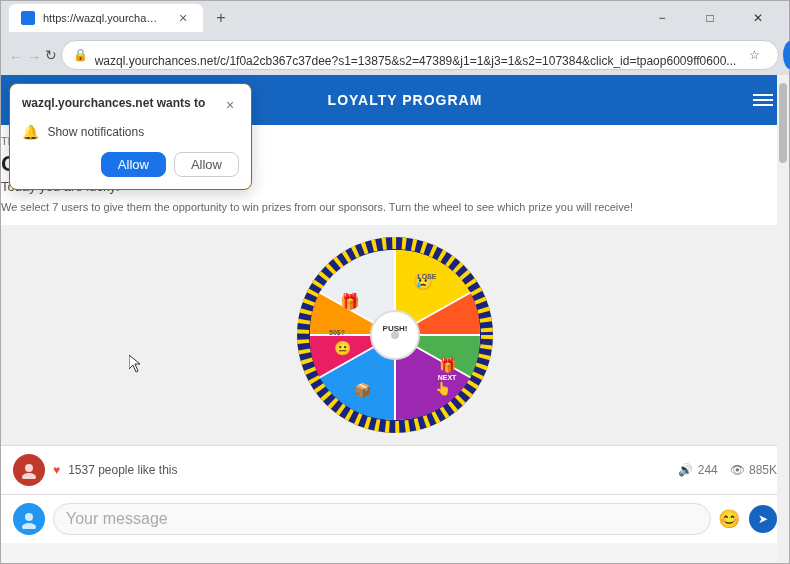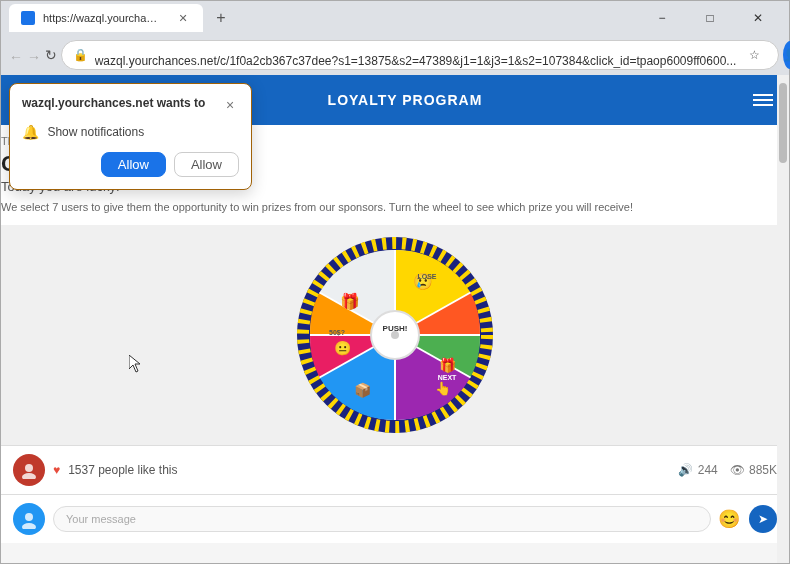--- a/index.html
+++ b/index.html
@@ -52,21 +52,21 @@
     
     .social-bar { background: #fff; border-top: 1px solid #ddd; padding: 8px 12px; display: flex; align-items: center; gap: 8px; font-size: 12px; color: #555; }
     .avatar-circle { width: 32px; height: 32px; border-radius: 50%; background: #c0392b; display: flex; align-items: center; justify-content: center; color: white; font-size: 10px; }
     .likes-text { font-size: 12px; color: #555; }
     .like-icon { color: #e74c3c; }
     .social-counts { margin-left: auto; display: flex; align-items: center; gap: 4px; font-size: 12px; color: #777; }
 
     
     .message-bar { background: #fff; border-top: 1px solid #ddd; padding: 8px 12px; display: flex; align-items: center; gap: 8px; }
     .message-avatar { width: 32px; height: 32px; border-radius: 50%; background: #2196f3; display: flex; align-items: center; justify-content: center; }
-    .message-input { flex: 1; padding: 6px 12px; border: 1px solid #ddd; border-radius: 20px; font-size: 11px; color: #aaa; background: #f9f9f9; }
+    .message-input { flex: 1; padding: 6px 12px; border: 1px solid #ddd; border-radius: 20px; font-size: 16px; color: #aaa; background: #f9f9f9; }
     .emoji-btn { color: #f5a623; font-size: 18px; cursor: pointer; }
     .send-btn { background: #1565c0; border-radius: 50%; width: 28px; height: 28px; display: flex; align-items: center; justify-content: center; cursor: pointer; }
 
     
     .notification-popup { position: absolute; top: 8px; left: 8px; background: white; border: 1px solid #a16207; border-radius: 8px; box-shadow: 0 4px 16px rgba(0,0,0,0.18); width: 243px; padding: 12px; z-index: 100; }
     .popup-header { display: flex; justify-content: space-between; align-items: flex-start; margin-bottom: 10px; }
     .popup-title { font-size: 12px; font-weight: 600; color: #333; line-height: 1.3; }
     .popup-close { width: 18px; height: 18px; display: flex; align-items: center; justify-content: center; color: #777; cursor: pointer; font-size: 14px; border-radius: 50%; }
     .popup-notification-row { display: flex; align-items: center; gap: 8px; margin-bottom: 12px; font-size: 12px; color: #444; }
     .bell-icon { font-size: 14px; color: #333; }

